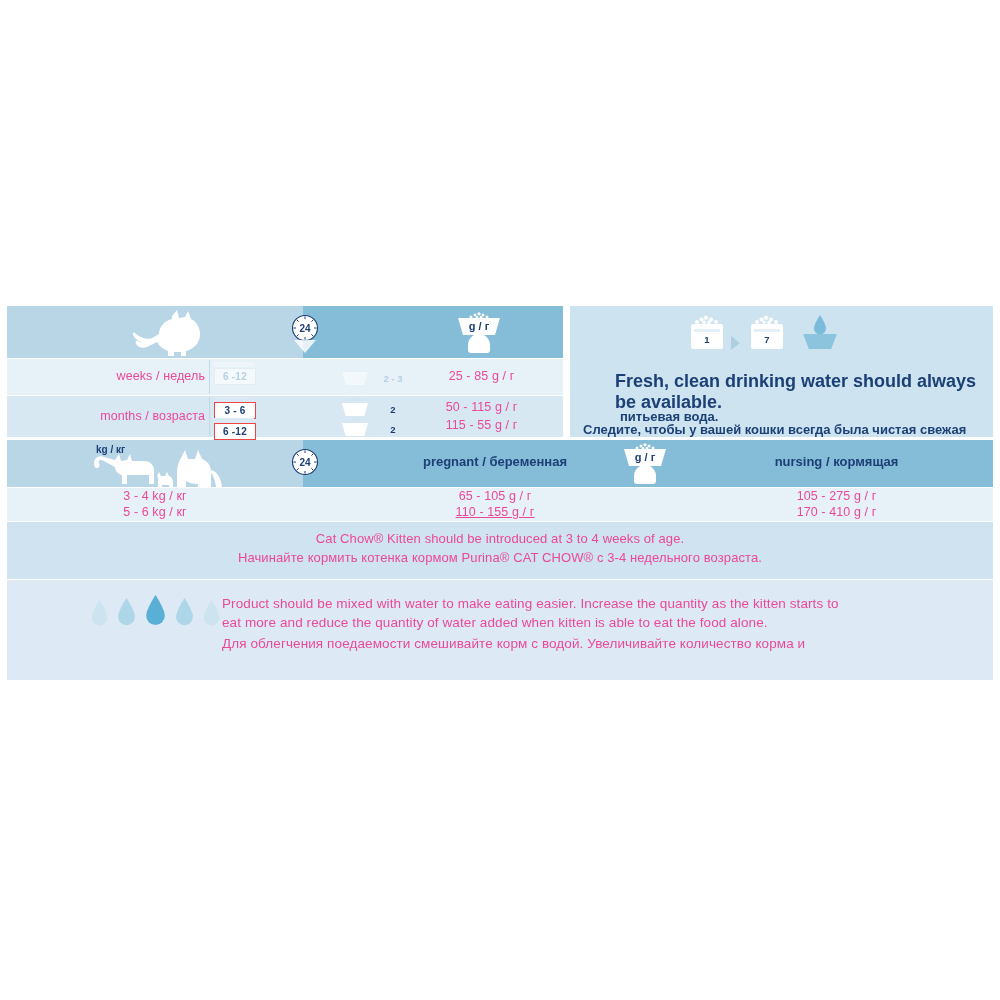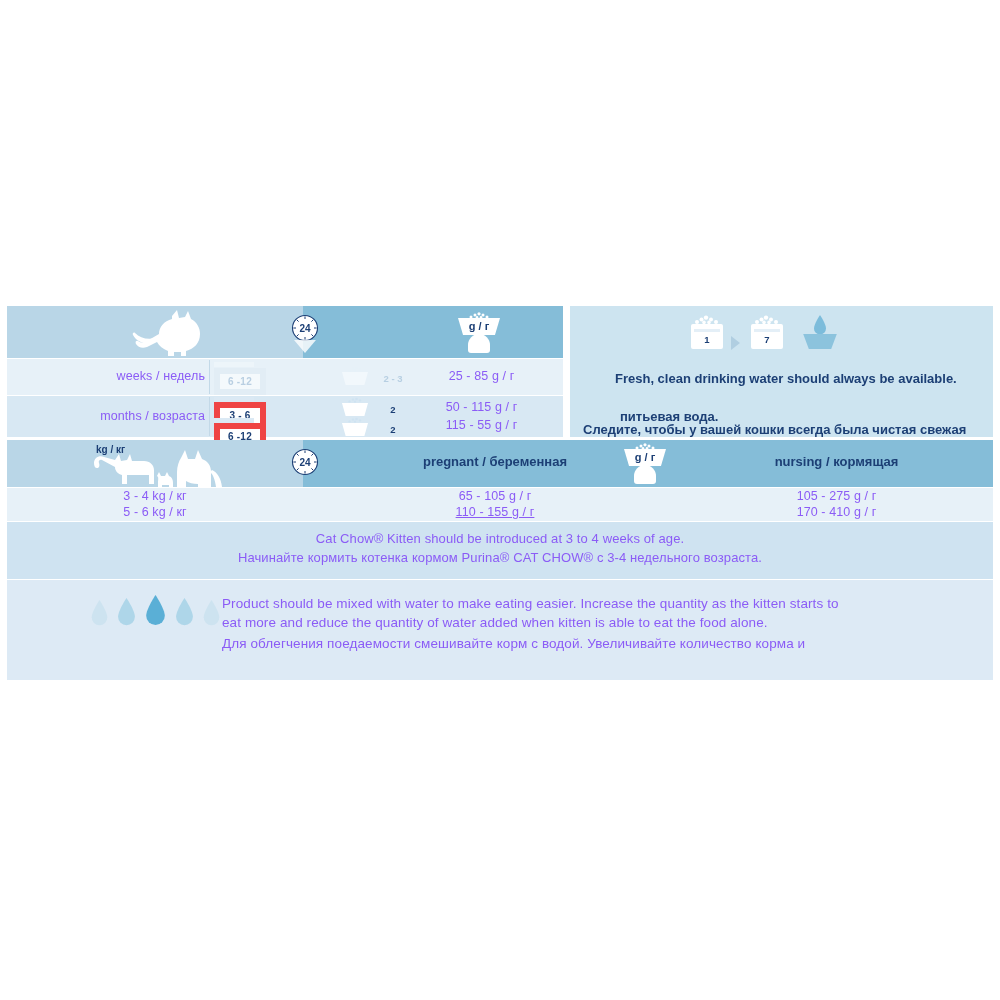--- a/index.html
+++ b/index.html
@@ -20,29 +20,29 @@
   .bg-header-dark{background:#85bdd8;}
   .bg-row-a{background:#e7f1f8;}
   .bg-row-b{background:#d8e8f3;}
   .bg-panel{background:#cde4f0;}
   .bg-note{background:#cfe3f1;}
   .bg-bottom{background:#ddeaf5;}
 
   .txt{position:absolute;box-sizing:border-box;}
 
   .lbl{
-    font-size:12.5px;color:#8b5cf6;letter-spacing:.1px;white-space:nowrap;
+    font-size:12.5px;color:#ec4899;letter-spacing:.1px;white-space:nowrap;
   }
   .lbl-b{font-weight:bold;}
   .center{text-align:center;}
   .right{text-align:right;}
 
   
   .chip{
-    position:absolute;background:#ffffff;border:6px solid #ef4444;
+    position:absolute;background:#ffffff;border:1px solid #ef4444;
     font-size:10px;font-weight:bold;color:#1c3f75;
     text-align:center;line-height:15px;height:15px;width:40px;
     letter-spacing:.2px;
   }
   .chip.ghost{color:#b9cfe2;border-color:#e2edf5;background:#f4f9fc;}
   .ruler{
     position:absolute;height:5px;width:40px;background:#dbe9f4;
   }
   .ruler.ghost{background:#edf5fa;}
 
@@ -271,21 +271,21 @@
     <div class="num">7</div>
   </div>
 
   <div class="wbowl" style="left:800px;top:315px;">
     <svg class="drop" viewBox="0 0 14 20">
       <path d="M7 0 C7 0 13 9 13 13.4 A6 6 0 0 1 1 13.4 C1 9 7 0 7 0 Z" fill="#7cbcdb"></path>
     </svg>
     <div class="dish"></div>
   </div>
 
-  <div class="txt lbl-b" style="left:583px;top:371px;width:400px;font-size:13px;padding-left:32px;">Fresh, clean drinking water should always be available.</div>
+  <div class="txt lbl-b" style="left:583px;top:371px;width:400px;font-size:18px;padding-left:32px;">Fresh, clean drinking water should always be available.</div>
   <div class="txt lbl-b" style="left:583px;top:390px;width:410px;font-size:13px;margin-top:32px;">Следите, чтобы у вашей кошки всегда была чистая свежая</div>
   <div class="txt lbl-b" style="left:583px;top:409px;width:410px;font-size:13px;margin-left:37px;">питьевая вода.</div>
 
   <div class="abs bg-header-light" style="left:7px;top:440px;width:296px;height:47px;"></div>
   <div class="abs bg-header-dark" style="left:303px;top:440px;width:690px;height:47px;"></div>
 
   <svg class="cats" style="left:85px;top:448px;" width="145" height="40" viewBox="0 0 145 40">
     <g fill="#ffffff">
 
       <path d="M30 12 l4 -6 l2 7 l6 -1 l3 -6 l2 7 l12 0 c6 0 10 4 10 9 l0 14 l-5 0 l0 -9 l-22 0 l0 9

